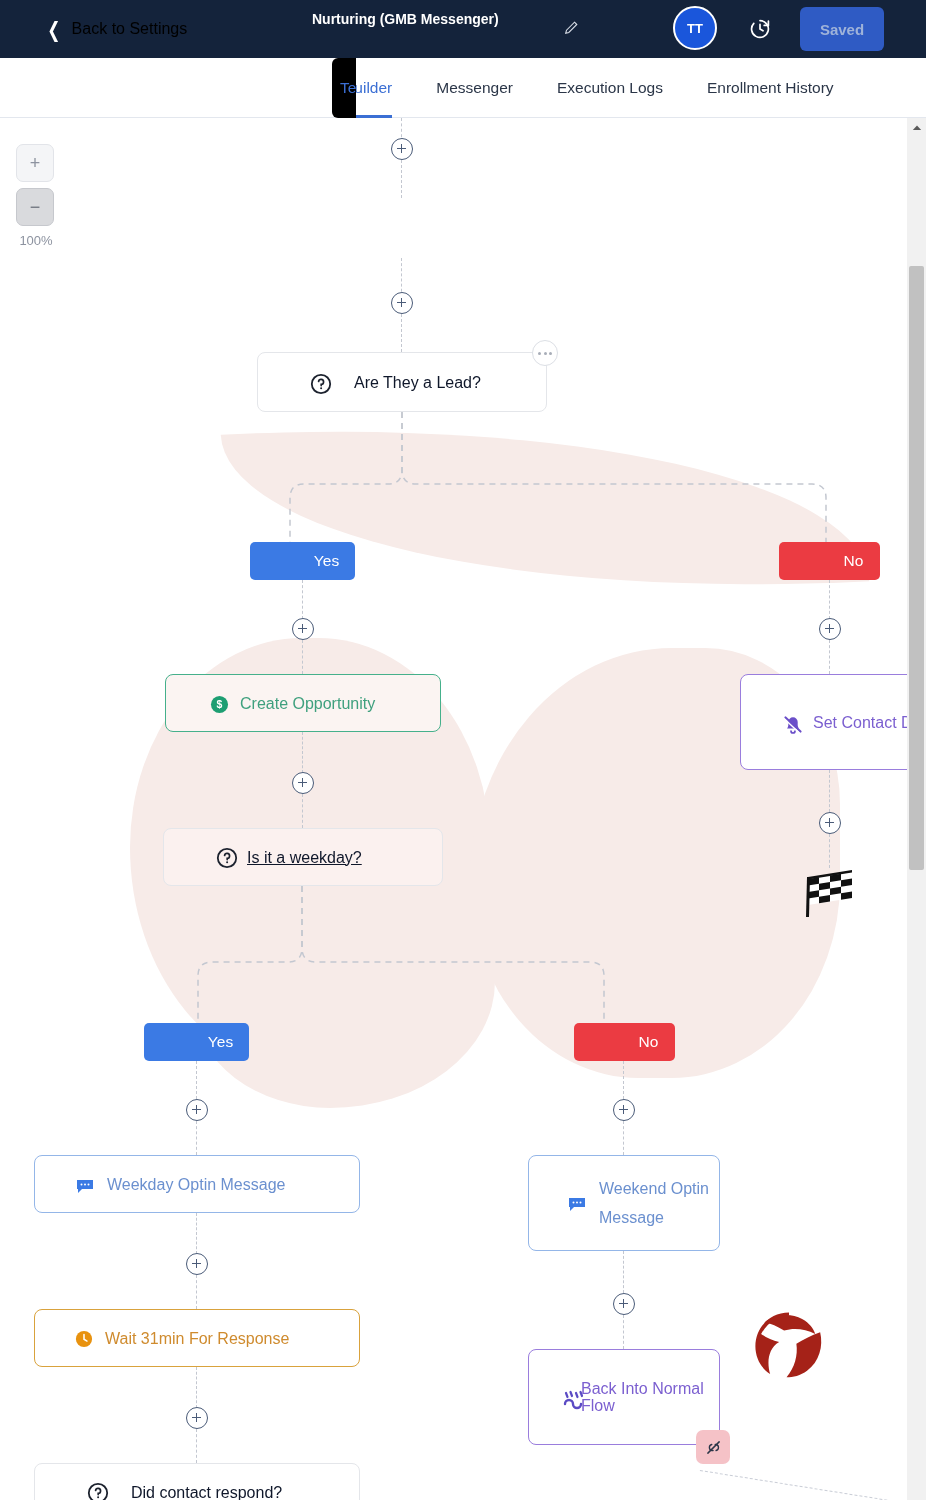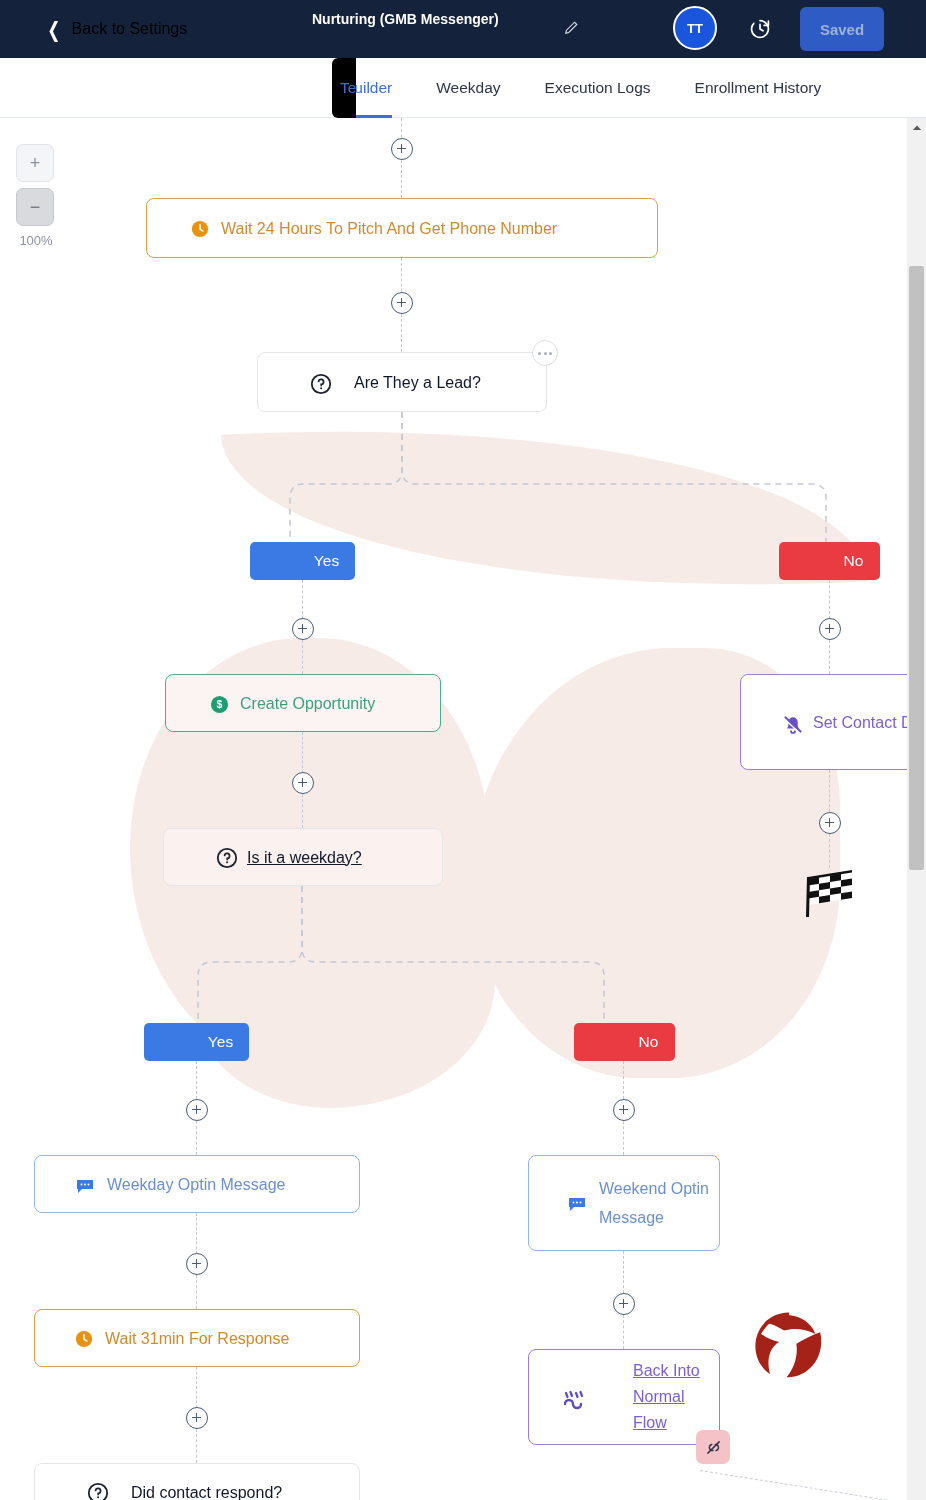--- a/index.html
+++ b/index.html
@@ -247,21 +247,21 @@
       <path d="M20.4 4.2v4.2h-4.2" fill="none" stroke="#ffffff" stroke-width="1.7" stroke-linecap="round" stroke-linejoin="round"></path>
       <path d="M12 7.4V12l3 1.8" fill="none" stroke="#ffffff" stroke-width="1.7" stroke-linecap="round"></path>
     </svg>
   </div>
   <div class="saved-btn">Saved</div>
 </div>
 
 <div class="tabbar">
   <div class="tabs">
     <div class="tab active">Builder</div>
-    <div class="tab">Weekday</div>
+    <div class="tab">Messenger</div>
     <div class="tab">Execution Logs</div>
     <div class="tab">Enrollment History</div>
     <div class="tab pill">Te</div>
   </div>
 </div>
 
 <div class="canvas">
 
   <div class="wm wm1"></div>
   <div class="wm wm2"></div>
@@ -279,29 +279,20 @@
   <div class="zoomctl">
     <div class="zbtn zplus">+</div>
     <div class="zbtn zminus">−</div>
     <div class="zlabel">100%</div>
   </div>
 
   <div class="vline" style="left:401px; top:0; height:30px;"></div>
   <div class="plus" style="left:391px; top:20px;"></div>
   <div class="vline" style="left:401px; top:42px; height:38px;"></div>
 
-  <div class="node n-wait" style="left:146px; top:80px; width:512px; height:60px;">
-    <span class="nicon" style="left:44px; top:21px; width:18px; height:18px;">
-      <svg viewBox="0 0 20 20" width="18" height="18">
-        <circle cx="10" cy="10" r="9" fill="#e8920f"></circle>
-        <path d="M10 5v5.3l3.3 2" fill="none" stroke="#ffffff" stroke-width="1.7" stroke-linecap="round"></path>
-      </svg>
-    </span>
-    <span class="nlabel" style="margin-left:74px;">Wait 24 Hours To Pitch And Get Phone Number</span>
-  </div>
 
   <div class="vline" style="left:401px; top:140px; height:44px;"></div>
   <div class="plus" style="left:391px; top:174px;"></div>
   <div class="vline" style="left:401px; top:196px; height:38px;"></div>
 
   <div class="node n-cond" style="left:257px; top:234px; width:290px; height:60px;">
     <span class="nicon" style="left:52px; top:20px; width:22px; height:22px;">
       <svg viewBox="0 0 22 22" width="22" height="22">
         <circle cx="11" cy="11" r="9.2" fill="none" stroke="#1c222e" stroke-width="1.8"></circle>
         <path d="M8.6 8.5a2.5 2.5 0 1 1 2.6 2.9v1.2" fill="none" stroke="#1c222e" stroke-width="1.7" stroke-linecap="round"></path>
@@ -470,21 +461,21 @@
   <div class="plus" style="left:613px; top:1175px;"></div>
   <div class="vline" style="left:623px; top:1197px; height:34px;"></div>
 
   <div class="node n-purple" style="left:528px; top:1231px; width:192px; height:96px;">
     <span class="nicon" style="left:32px; top:38px; width:26px; height:22px;">
       <svg viewBox="0 0 26 22" width="26" height="22">
         <path d="M4 16a4 4 0 1 1 8 0 a4 4 0 1 0 8 0" fill="none" stroke="#5b4bc4" stroke-width="2.4" stroke-linecap="round"></path>
         <path d="M5 5 l1.5 4 M9.5 4 l1.5 4 M15 5 l1.5 4 M19.5 4 l1.5 4" stroke="#5b4bc4" stroke-width="2.2" stroke-linecap="round"></path>
       </svg>
     </span>
-    <span class="nlabel" style="margin-left:104px; line-height:26px;text-decoration:underline;">Back Into Normal Flow</span>
+    <span class="nlabel" style="margin-left:52px; line-height:17px;">Back Into Normal Flow</span>
   </div>
 
   <div class="badge" style="left:696px; top:1312px;">
     <svg viewBox="0 0 22 22" width="19" height="19">
       <path d="M9 7.5a3.6 3.6 0 0 0 0 7h1.5 M13 7.5h1a3.6 3.6 0 0 1 0 7" fill="none" stroke="#2b3648" stroke-width="1.6" stroke-linecap="round"></path>
       <path d="M4.5 17.5l13 -13" stroke="#2b3648" stroke-width="1.7" stroke-linecap="round"></path>
     </svg>
   </div>
 
 </div>

